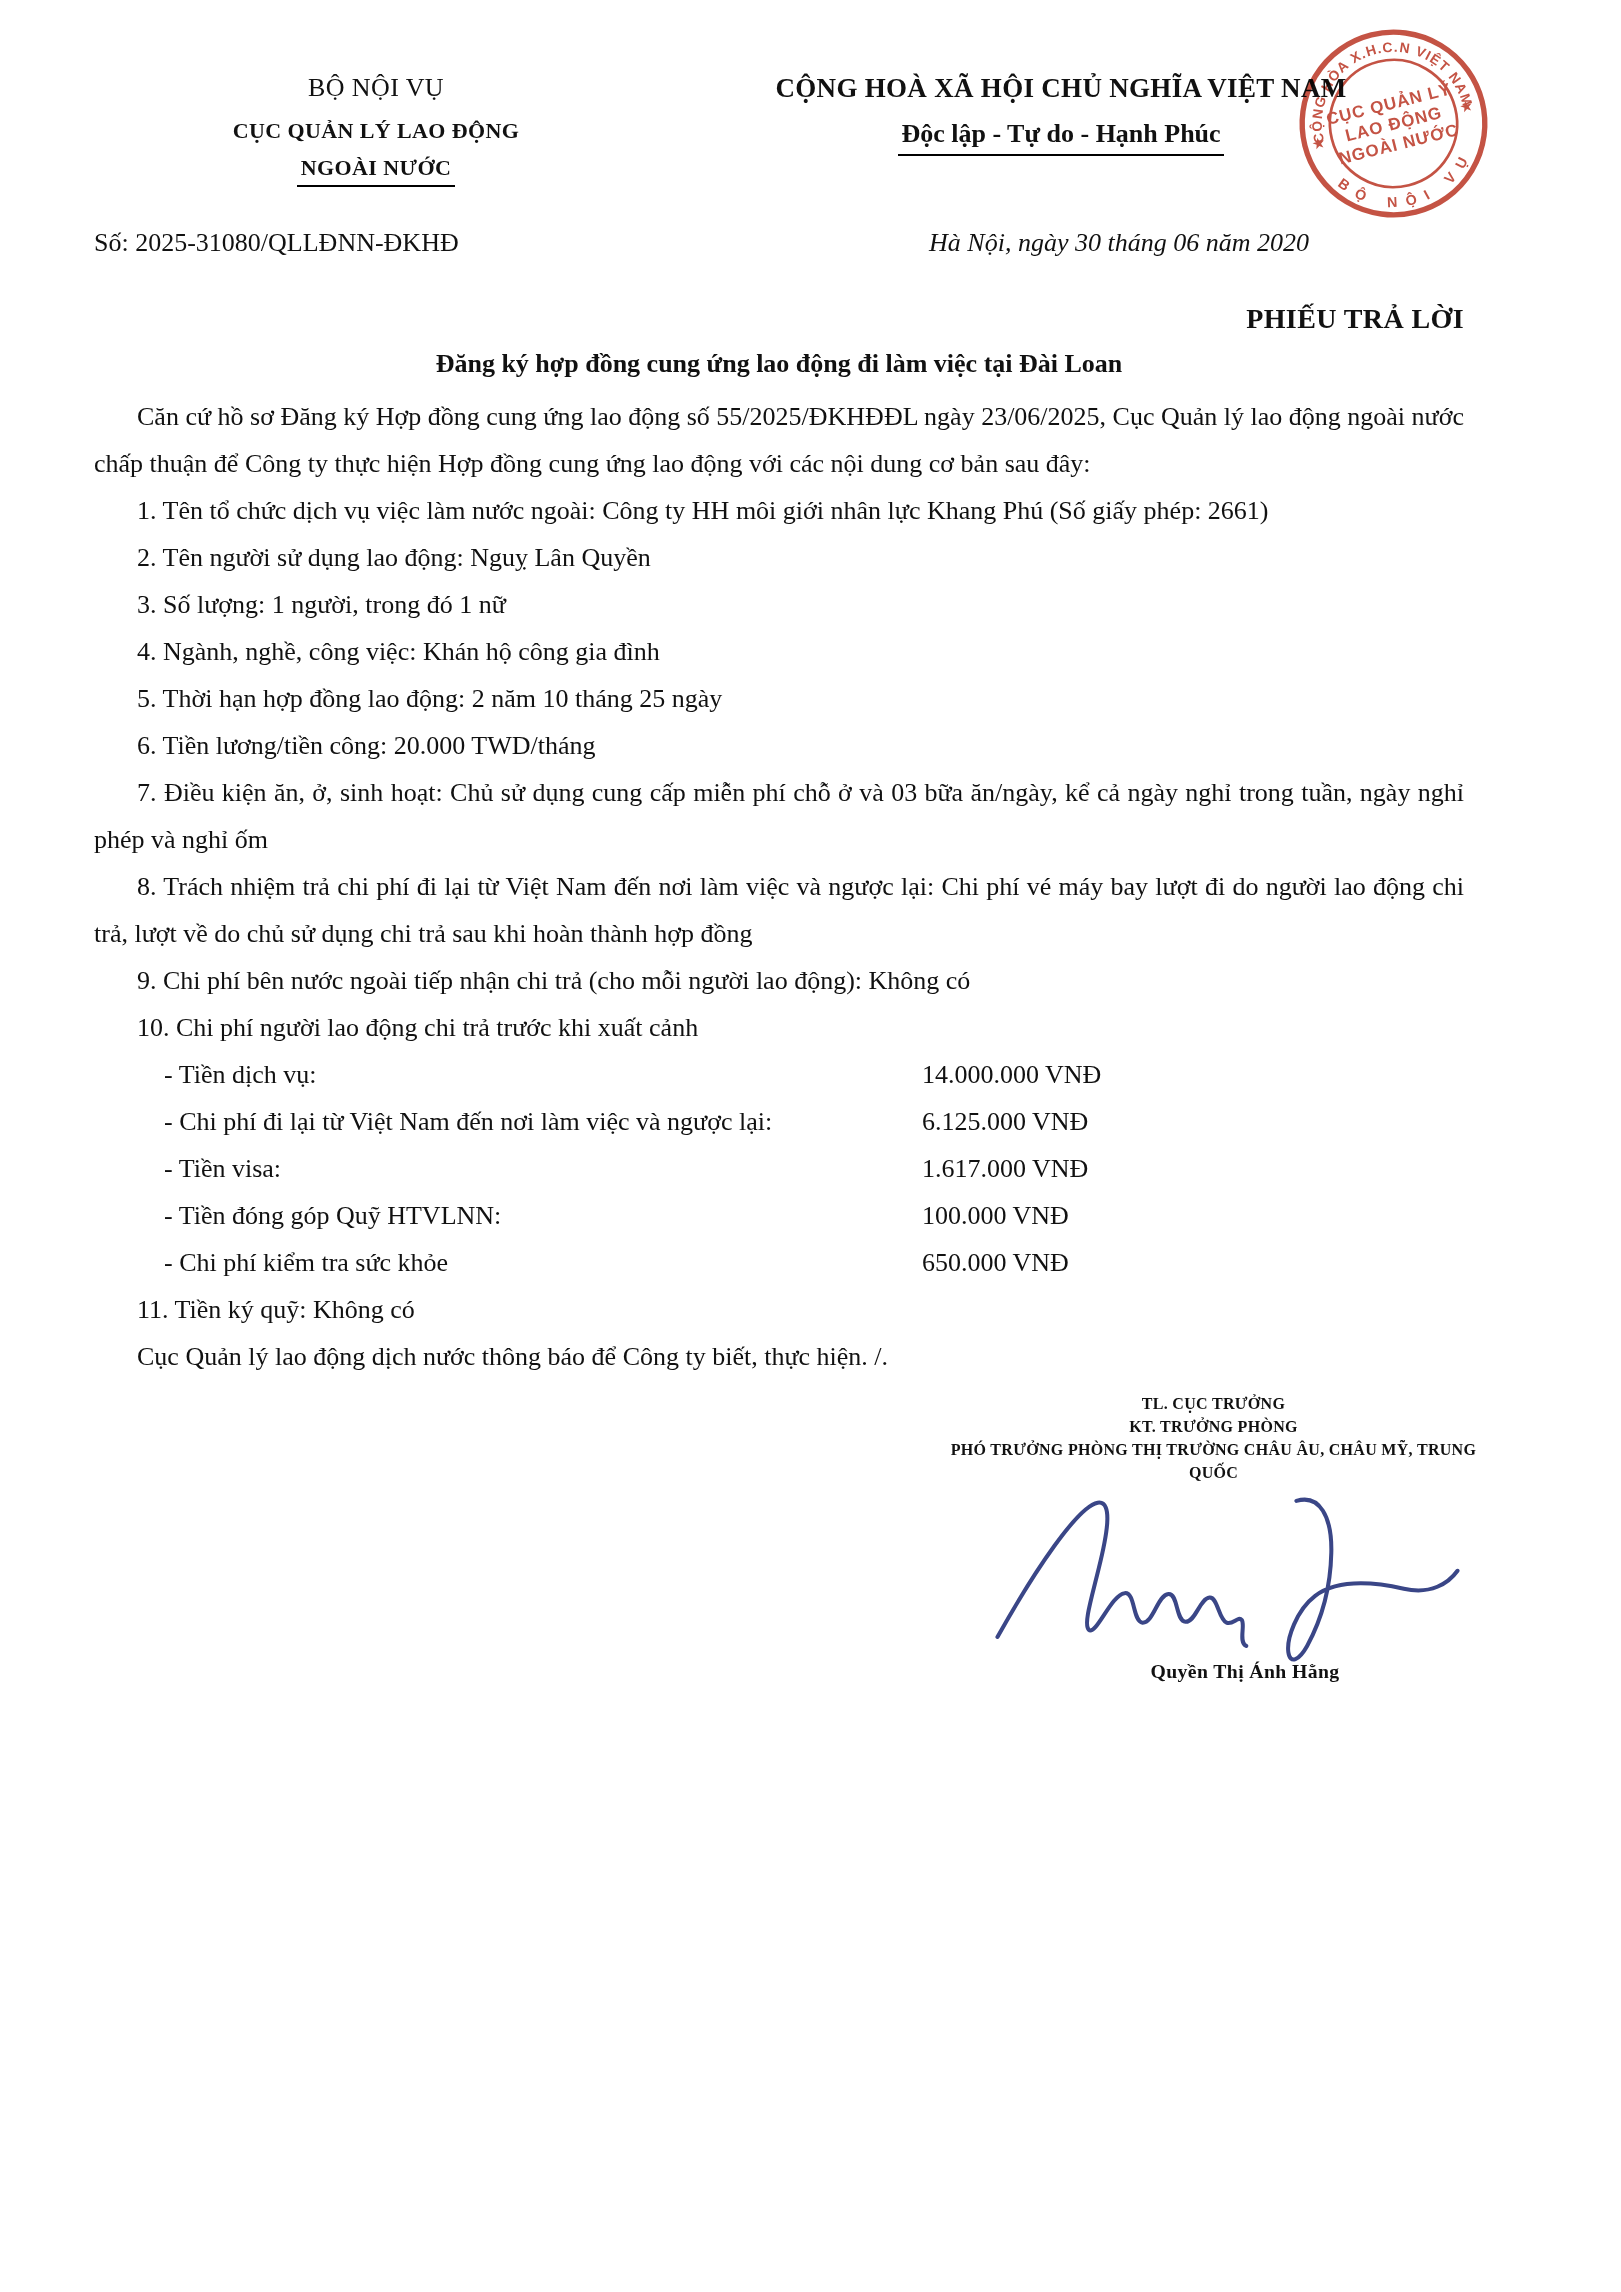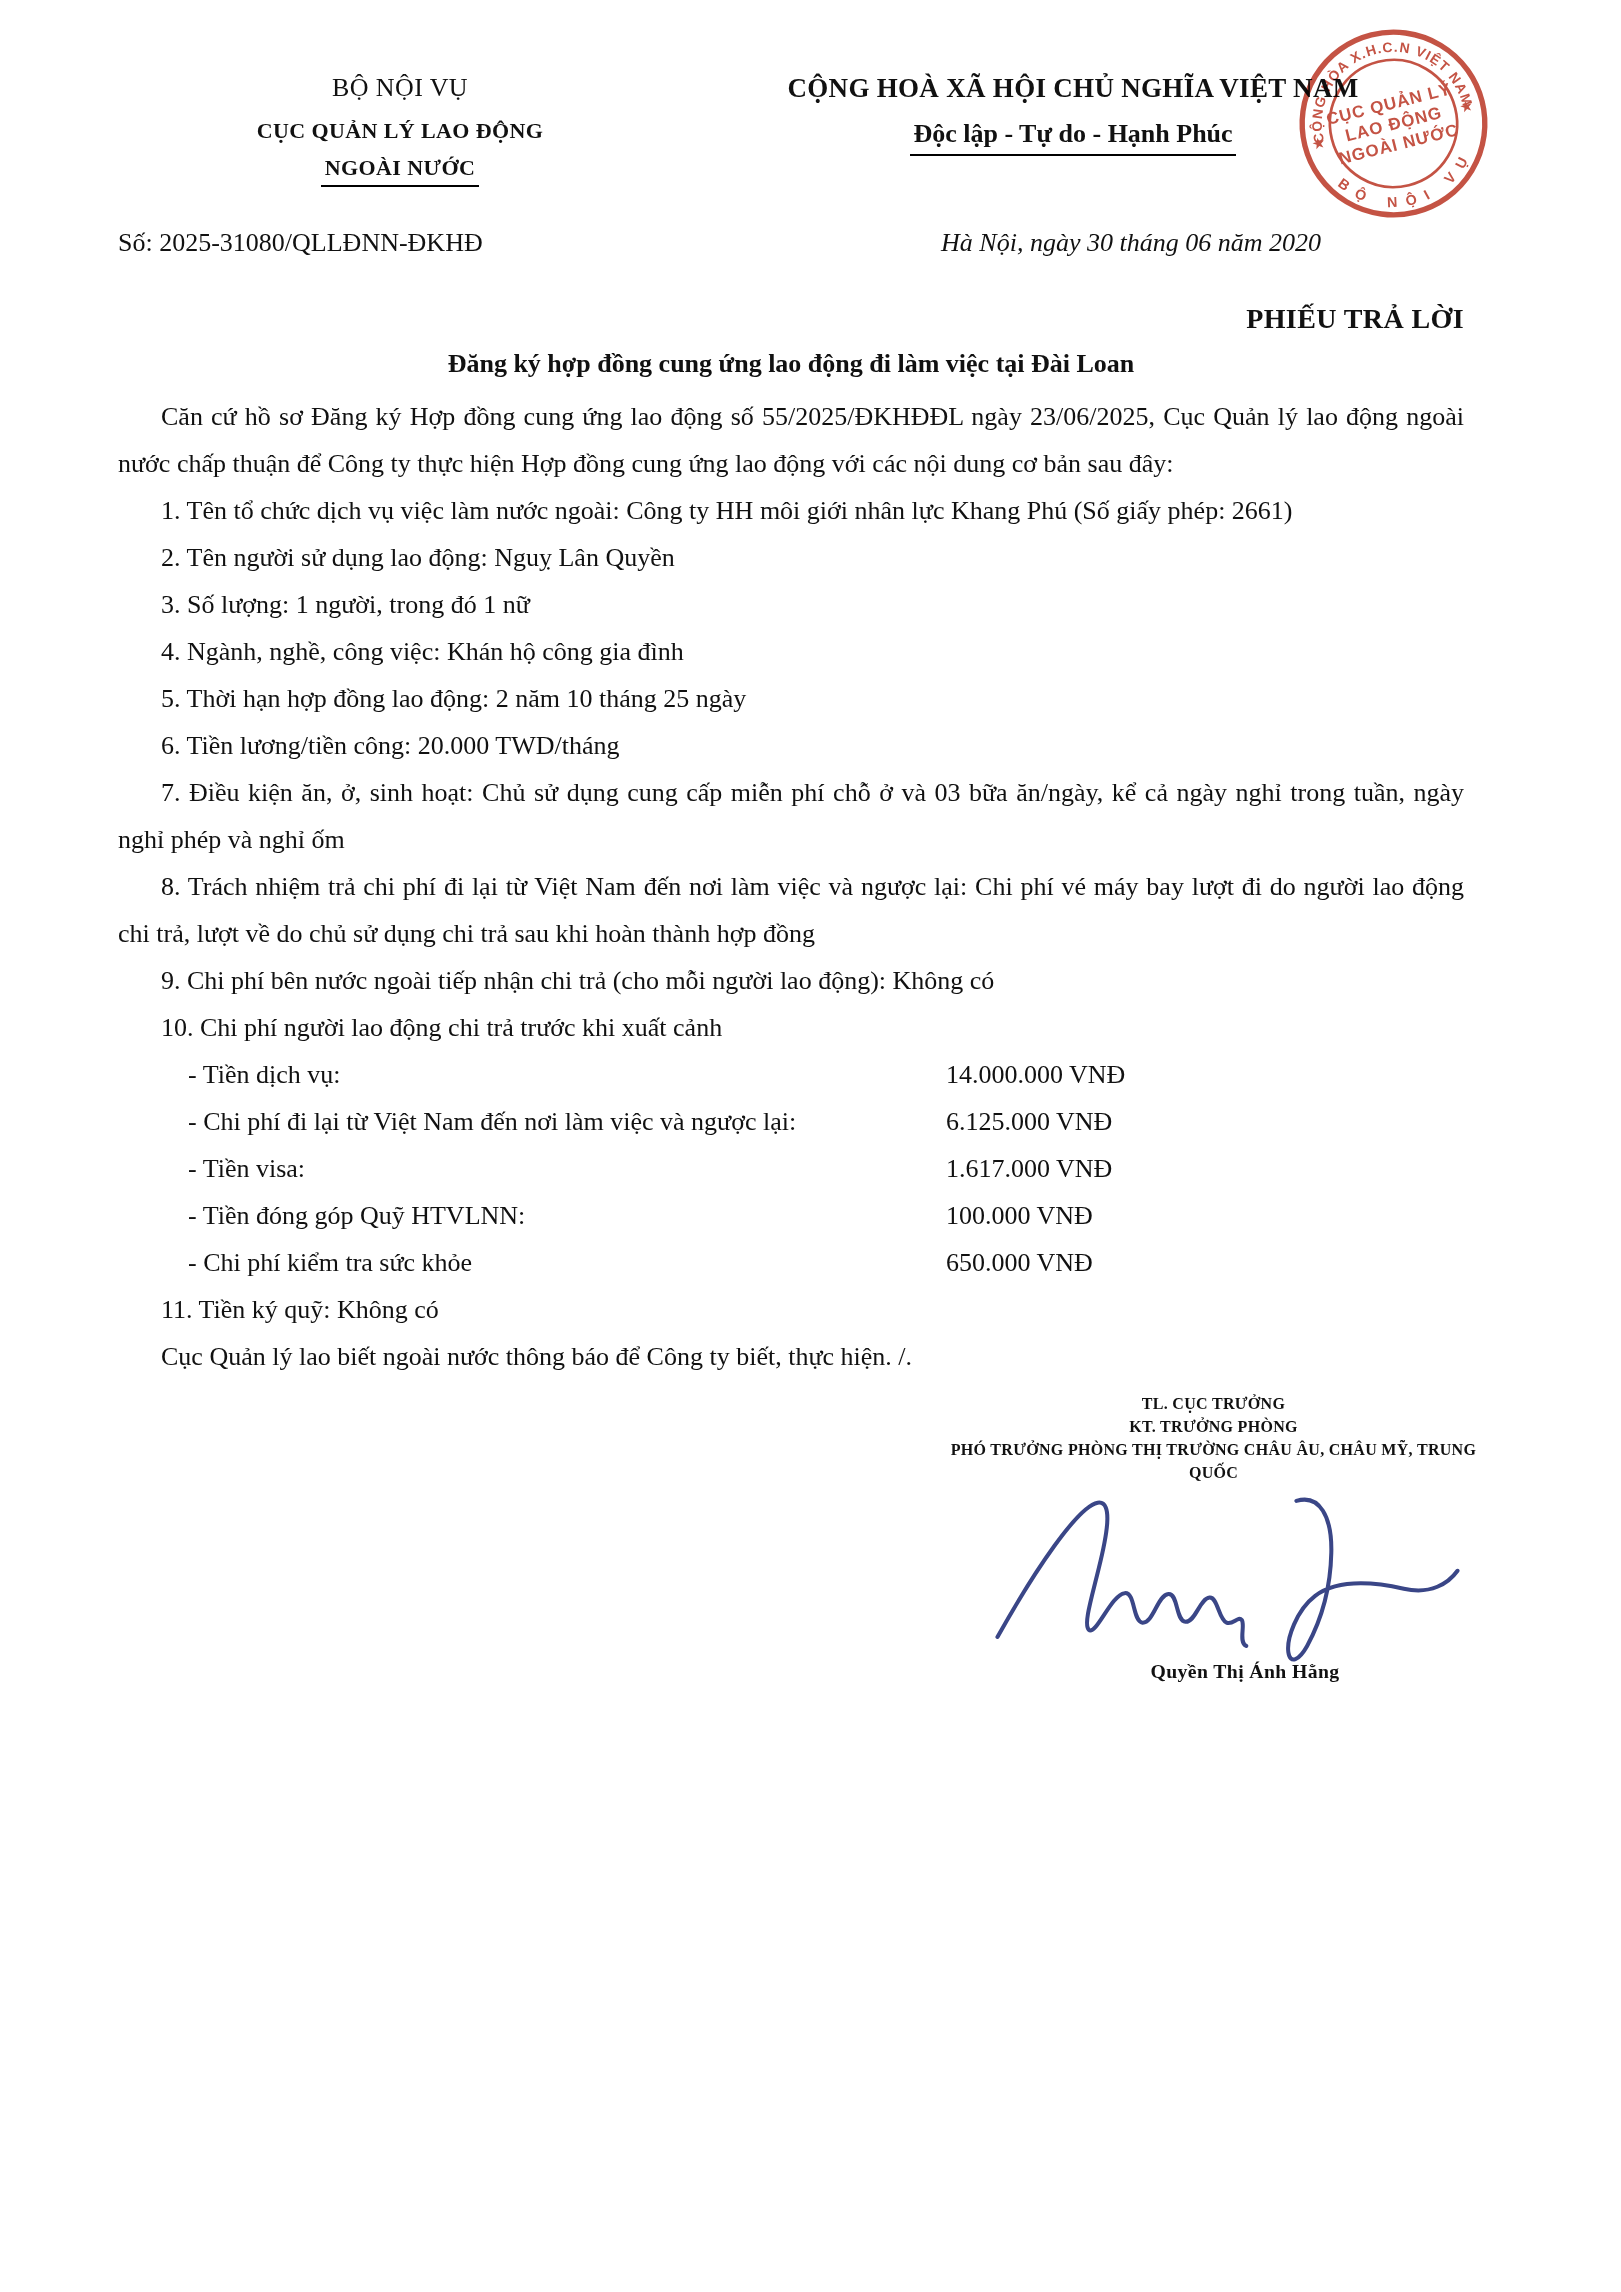--- a/index.html
+++ b/index.html
@@ -13,21 +13,21 @@
   body{
     width:1621px;height:2293px;
     font-family:"Liberation Serif","DejaVu Serif",serif;
     color:var(--text);
     position:relative;
     overflow:hidden;
   }
   .page{
     position:relative;
     width:1621px;height:1623px;
-    padding:73px 157px 0 118px;
+    padding:73px 157px 0 94px;
   }
   
   .header-row{display:flex;}
   .header-left{width:564px;text-align:center;}
   .header-right{flex:1;text-align:center;}
   .org-parent{font-size:26px;font-weight:normal;letter-spacing:0.4px;}
   .org-name{font-size:22px;font-weight:bold;margin-top:15px;letter-spacing:0.4px;}
   .org-name2{margin-top:10.7px;}
   .underlined{display:inline-block;border-bottom:2.7px solid #000;padding:0 3.6px 4.5px 3.6px;}
   .motto1{font-size:27px;font-weight:bold;letter-spacing:0.3px;}
@@ -141,21 +141,21 @@
     <div class="fee-row">
       <span class="fee-label">- Tiền đóng góp Quỹ HTVLNN:</span>
       <span class="fee-value">100.000 VNĐ</span>
     </div>
     <div class="fee-row">
       <span class="fee-label">- Chi phí kiểm tra sức khỏe</span>
       <span class="fee-value">650.000 VNĐ</span>
     </div>
 
     <p class="para">11. Tiền ký quỹ: Không có</p>
-    <p class="para">Cục Quản lý lao biết ngoài nước thông báo để Công ty biết, thực hiện. /.</p>
+    <p class="para">Cục Quản lý lao động dịch nước thông báo để Công ty biết, thực hiện. /.</p>
   </div>
 
   <div class="sig-block">
     <div class="sig-authority">TL. CỤC TRƯỞNG</div>
     <div class="sig-authority">KT. TRƯỞNG PHÒNG</div>
     <div class="sig-authority">PHÓ TRƯỞNG PHÒNG THỊ TRƯỜNG CHÂU ÂU, CHÂU MỸ, TRUNG QUỐC</div>
     <svg class="sig-svg" viewBox="0 0 560 200">
       <path class="sig-stroke" d="M28,162 C70,87 118,16 140,12 C158,9 150,50 141,86 C133,119 124,148 130,154 C138,161 155,115 170,113 C182,111 179,145 190,146 C202,147 207,115 219,114 C230,113 227,144 238,145 C249,146 254,119 265,118 C274,117 275,142 284,146 C291,149 297,138 301,143 C305,149 297,168 306,172"></path>
       <path class="sig-stroke" d="M362,10 C388,2 402,28 401,68 C400,114 386,150 374,172 C365,188 355,193 353,179 C351,164 362,132 383,116 C407,98 446,100 482,108 C512,115 532,102 542,88"></path>
     </svg>

